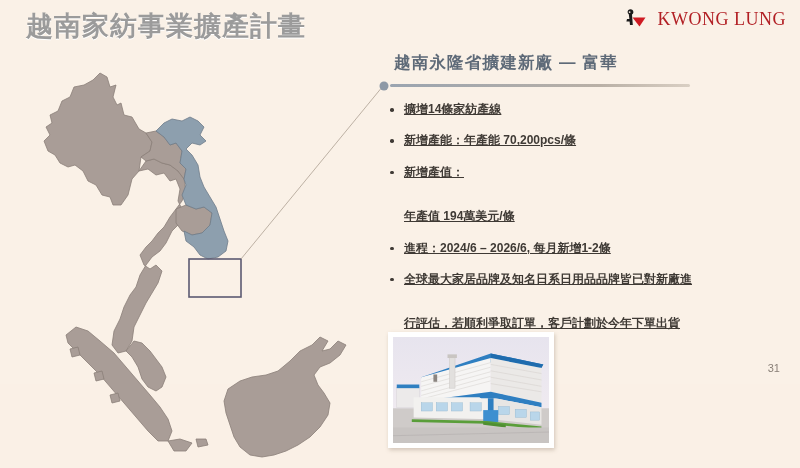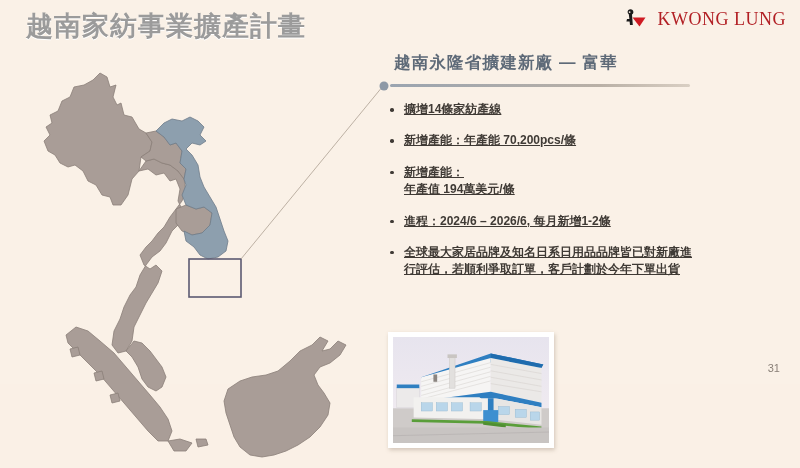--- a/index.html
+++ b/index.html
@@ -88,21 +88,21 @@
     font-weight: 600;
     text-decoration: underline;
   }
   ul.bullets > li .dot {
     position: absolute;
     left: 2px; top: 7px;
     width: 3.5px; height: 3.5px;
     background: #3f3a35;
     border-radius: 50%;
   }
-  .sub-line { display: block; }
+  .sub-line { display: block; margin-top: 27px; }
   li.wide { font-size: 13px; line-height: 1.5; }
 
   
   #factory-photo {
     position: absolute;
     left: 388px; top: 332px;
     width: 166px; height: 116px;
     background: #ffffff;
     padding: 5px;
     box-shadow: 1px 2px 4px rgba(120,100,80,0.30);
@@ -220,21 +220,21 @@
       <li>
         <span class="dot"></span>
         <span>擴增14條家紡產線</span>
       </li>
       <li>
         <span class="dot"></span>
         <span>新增產能：年產能 70,200pcs/條</span>
       </li>
       <li>
         <span class="dot"></span>
-        <span>新增產能：</span>
+        <span>新增產值：</span>
         <span class="sub-line">年產值 194萬美元/條</span>
       </li>
       <li>
         <span class="dot"></span>
         <span>進程：2024/6 – 2026/6, 每月新增1-2條</span>
       </li>
       <li class="wide">
         <span class="dot"></span>
         <span>全球最大家居品牌及知名日系日用品品牌皆已對新廠進</span>
         <span class="sub-line">行評估，若順利爭取訂單，客戶計劃於今年下單出貨</span>

